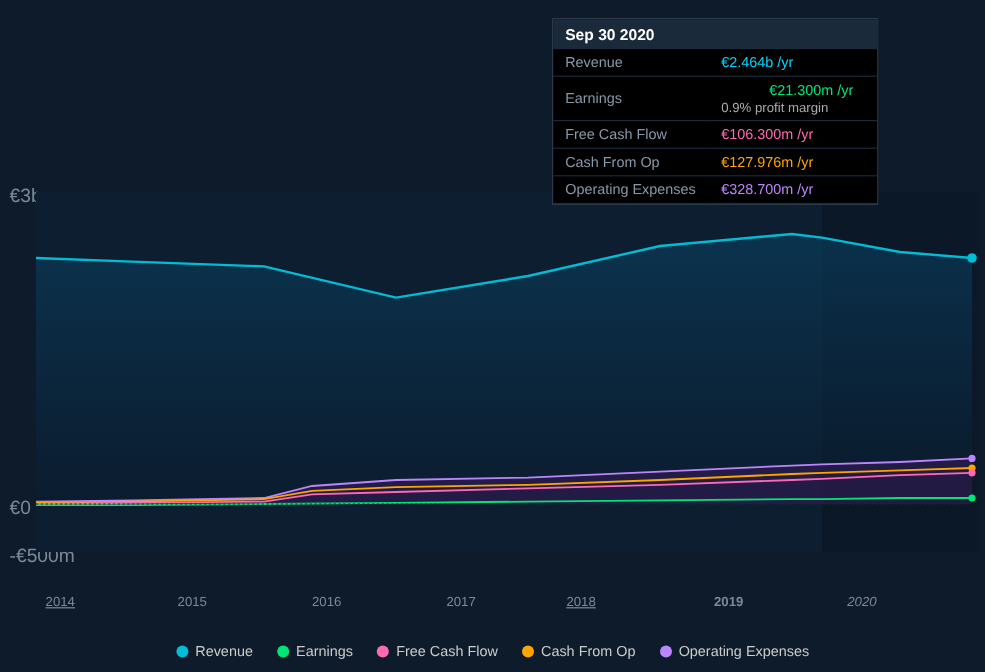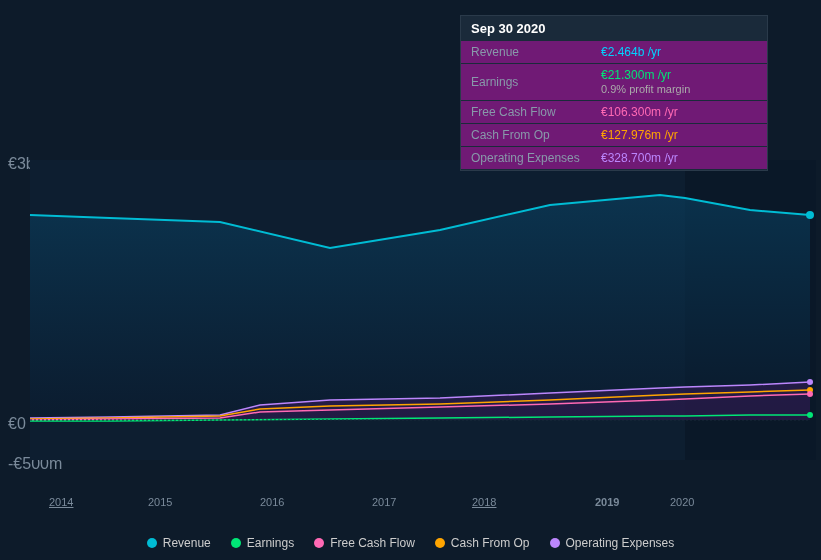--- a/index.html
+++ b/index.html
@@ -18,22 +18,22 @@
       top: 0; left: 0;
       width: 821px;
       height: 560px;
     }
 
     
     #info-box {
       position: absolute;
       top: 15px;
       left: 460px;
-      width: 308px;
-      background: #701a75;
+      width: 272px;
+      background: #000000;
       border: 1px solid #2a3a4a;
       z-index: 10;
     }
     .info-title {
       background: #1a2a3a;
       color: #fff;
       padding: 5px 10px;
       font-size: 13px;
       font-weight: bold;
     }
@@ -49,21 +49,21 @@
       font-size: 12px;
     }
     .info-table td:first-child {
       color: #8899aa;
       width: 130px;
     }
     .info-table td:last-child {
       color: #fff;
     }
     .cyan { color: #00d4ff !important; }
-    .green { color: #00e676 !important; }
+    .green { color: #00e676 !important; margin-left: 40px; }
     .pink { color: #ff69b4 !important; }
     .orange { color: #ffa500 !important; }
     .purple { color: #bb86fc !important; }
     .grey { color: #aaa !important; }
 
     
     .y-label {
       position: absolute;
       color: #7a8a9a;
       font-size: 16px;
@@ -155,27 +155,27 @@
     </tbody>
       </table>
   </div>
 
   <div class="y-label" style="top:155px;">€3b</div>
   <div class="y-label" style="top:415px;">€0</div>
   <div class="y-label" style="top:455px;">-€500m</div>
 
   <div class="vertical-line"></div>
 
-  <div class="x-label" style="left:49px;text-decoration:underline;">2014</div>
+  <div class="x-label" style="left:38px;text-decoration:underline;">2014</div>
   <div class="x-label" style="left:148px;margin-top:42px;">2015</div>
   <div class="x-label" style="left:260px;text-align:center;">2016</div>
   <div class="x-label" style="left:372px;">2017</div>
   <div class="x-label" style="left:472px;text-decoration:underline;">2018</div>
   <div class="x-label" style="left:595px;font-weight:bold;">2019</div>
-  <div class="x-label" style="left:670px;">2020</div>
+  <div class="x-label" style="left:706px;font-style:italic;">2020</div>
 
   <svg id="main-svg" viewBox="0 0 821 510" preserveAspectRatio="none">
     <defs>
       <linearGradient id="revGrad" x1="0" y1="0" x2="0" y2="1">
         <stop offset="0%" stop-color="#0a4060" stop-opacity="0.9"></stop>
         <stop offset="100%" stop-color="#0a1a2e" stop-opacity="0.8"></stop>
       </linearGradient>
       <linearGradient id="darkGrad" x1="0" y1="0" x2="0" y2="1">
         <stop offset="0%" stop-color="#072030" stop-opacity="0.95"></stop>
         <stop offset="100%" stop-color="#060f1a" stop-opacity="1"></stop>

